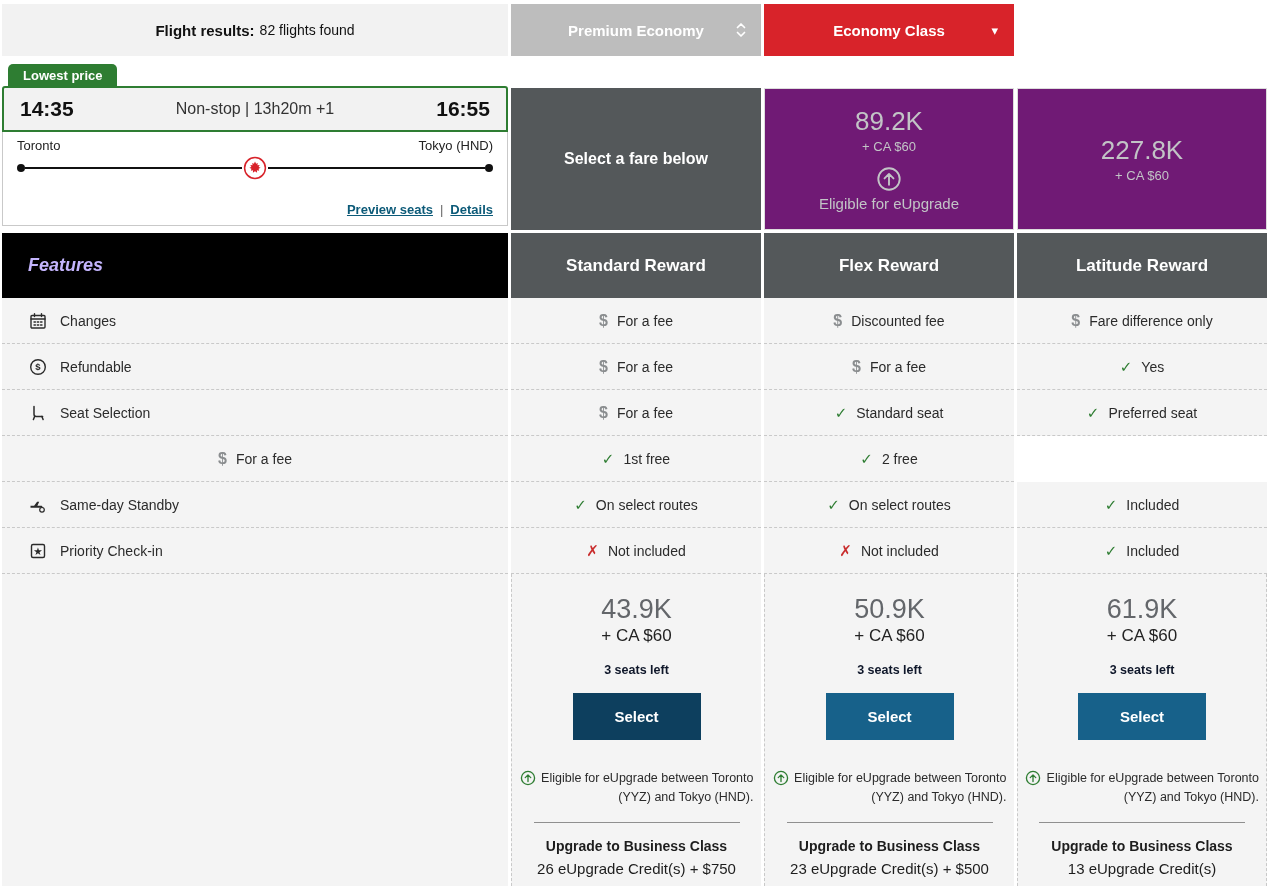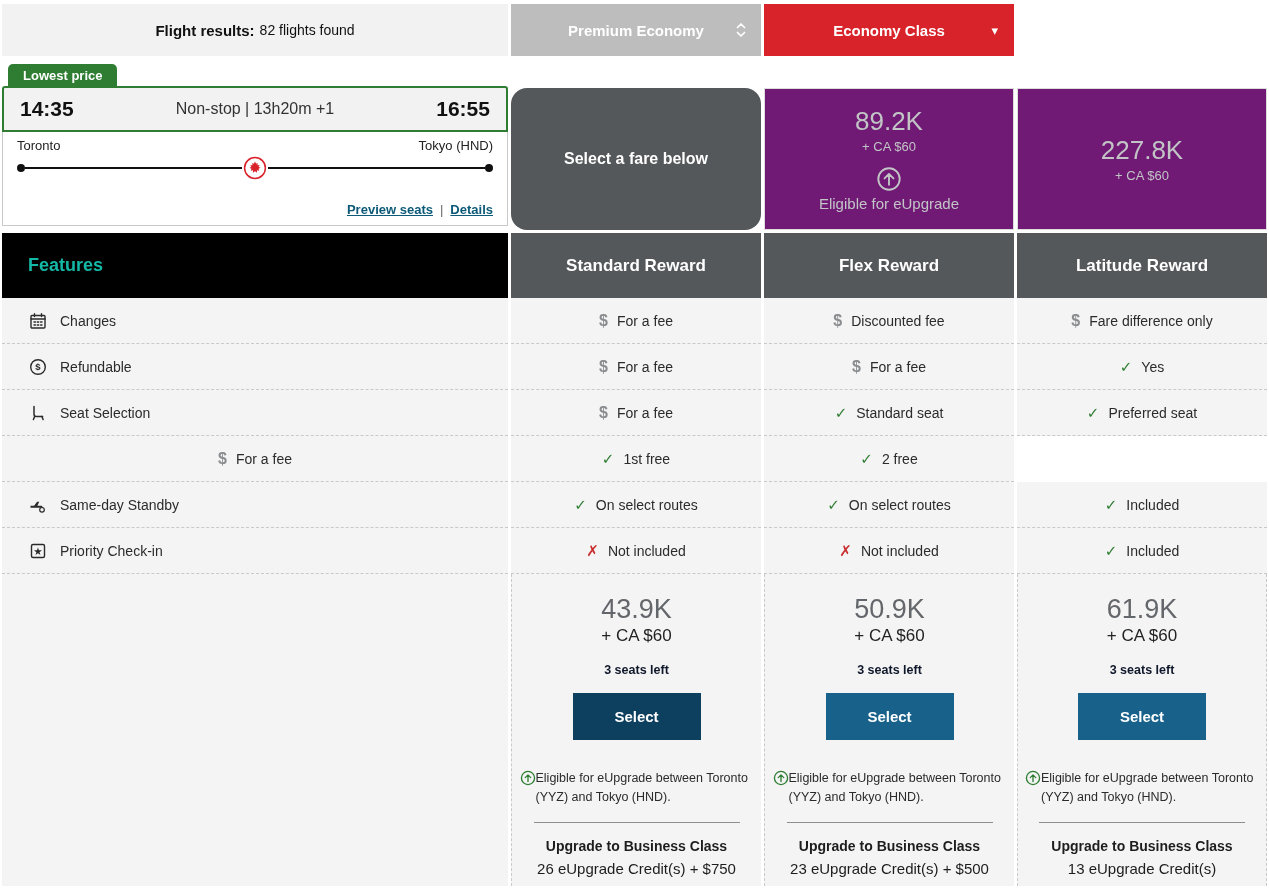--- a/index.html
+++ b/index.html
@@ -50,37 +50,37 @@
   .route-line { display:flex; align-items:center; margin-top:3px; }
   .rdot { width:8px; height:8px; border-radius:50%; background:#111; flex:0 0 auto; }
   .rseg { flex:1 1 auto; height:2px; background:#111; }
   .leaf-wrap { width:24px; height:24px; flex:0 0 auto; margin:0 1px; }
   .links-row { margin-top:auto; display:flex; justify-content:flex-end; align-items:center; gap:7px; font-size:13px; }
   .flink { color:#0c5a78; font-weight:bold; text-decoration:underline; cursor:pointer; }
   .link-sep { color:#666; }
 
   .fare-prompt {
     height:142px; background:#54585a; color:#fff; font-weight:bold; font-size:16px;
-    display:flex; align-items:center; justify-content:center;border-radius:16px;
+    display:flex; align-items:center; justify-content:center;
   }
   .cabin-price {
     height:142px; background:#701a75; border:1px solid #dcdcdc;
     display:flex; flex-direction:column; align-items:center; justify-content:center;
     color:#c2c4c6;
   }
   .cabin-price .pts { font-size:26px; }
   .cabin-price .cash { font-size:13px; margin-top:2px; }
   .cabin-price .eup-ic { margin-top:12px; }
   .cabin-price .eup-txt { font-size:15px; margin-top:3px; }
 
   
   .band.theader { margin-top:3px; height:65px; }
   .features-head {
-    background:#000; color:#14b8a6; font-weight:bold; font-size:18px;
-    display:flex; align-items:center; padding-left:26px;
+    background:#000; color:#c4b5fd; font-weight:bold; font-size:18px;
+    display:flex; align-items:center; padding-left:26px;font-style:italic;
   }
   .fare-head {
     background:#54585a; color:#fff; font-weight:bold; font-size:17px;
     display:flex; align-items:center; justify-content:center;
   }
 
   
   .band.frow { height:46px; }
   .band.frow > div { background:#f4f4f4; border-bottom:1px dashed #c9c9c9; }
   .feat-label {
@@ -106,21 +106,21 @@
   .bf-pts { font-size:27px; color:#63666a; }
   .bf-cash { font-size:17px; color:#232323; margin-top:1px; }
   .bf-seats { font-size:12.5px; font-weight:bold; color:#0f172a; margin-top:17px; }
   .select-btn {
     margin-top:16px; width:128px; height:47px; border:none; color:#fff;
     font-family:inherit; font-weight:bold; font-size:15px; cursor:pointer;
   }
   .select-btn.dark { background:#0d3f5e; }
   .select-btn.lite { background:#17618a; }
   .eup-note {
-    margin-top:29px; display:flex; width:234px; text-align:left;
+    margin-top:29px; display:flex; width:234px; text-align:right;
     font-size:12.5px; line-height:1.5; color:#2b2b2b;
   }
   .eup-note svg { flex:0 0 auto; margin-top:1px; }
   .bf-divider { width:206px; border-top:1px solid #8f8f8f; margin-top:15px; }
   .bf-up-title { font-size:14px; font-weight:bold; color:#1d1d1d; margin-top:15px; }
   .bf-up-cost { font-size:15px; color:#1d1d1d; margin-top:6px; }
 </style>
 </head>
 <body>
 

